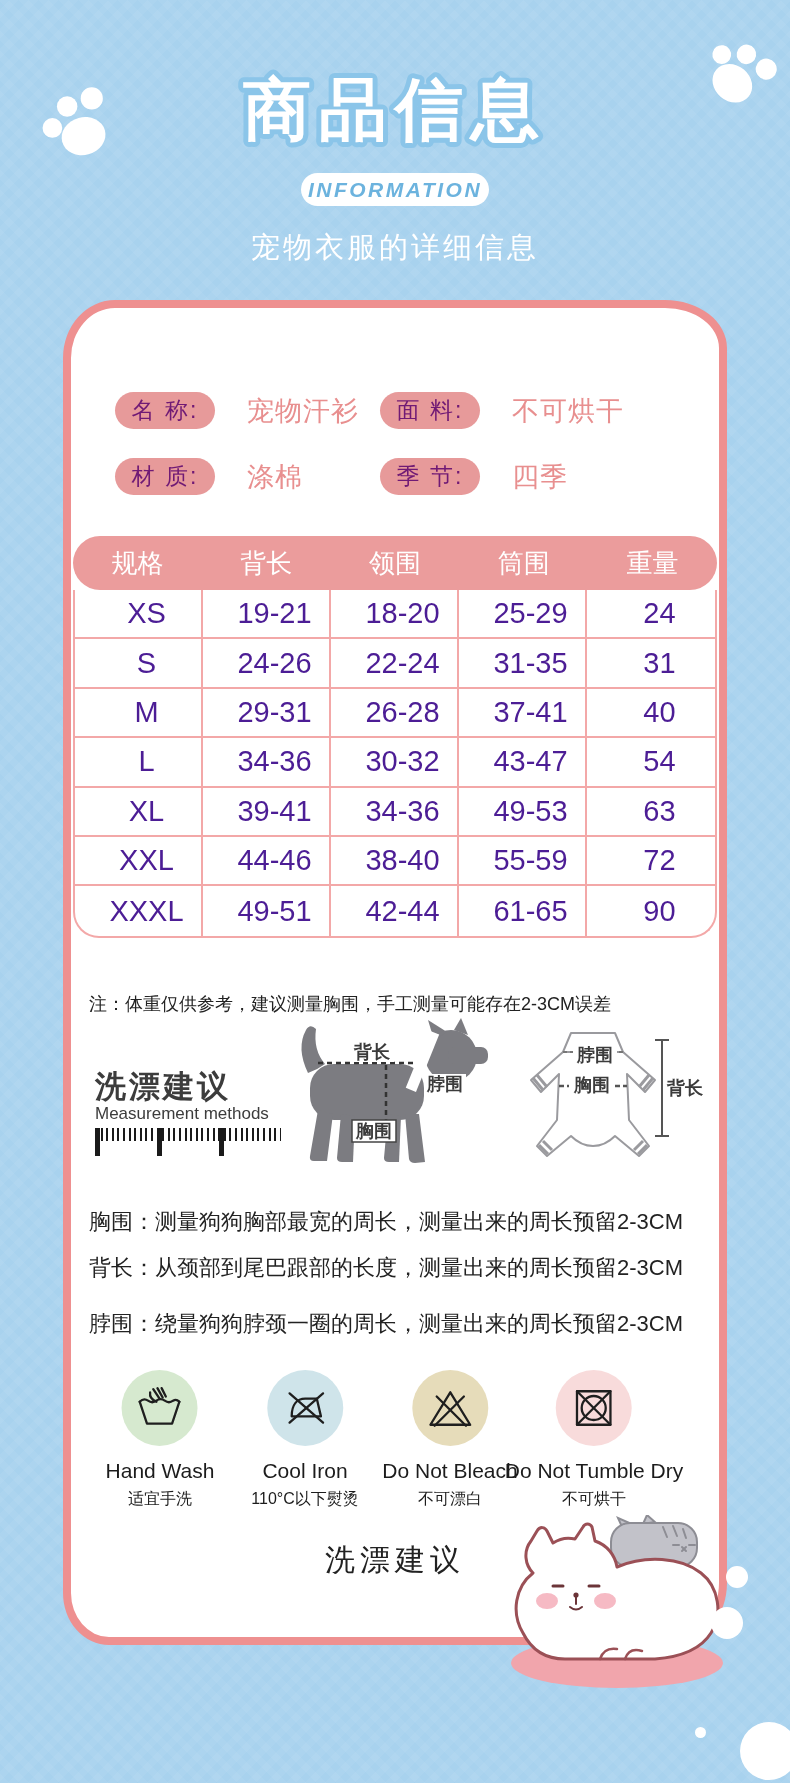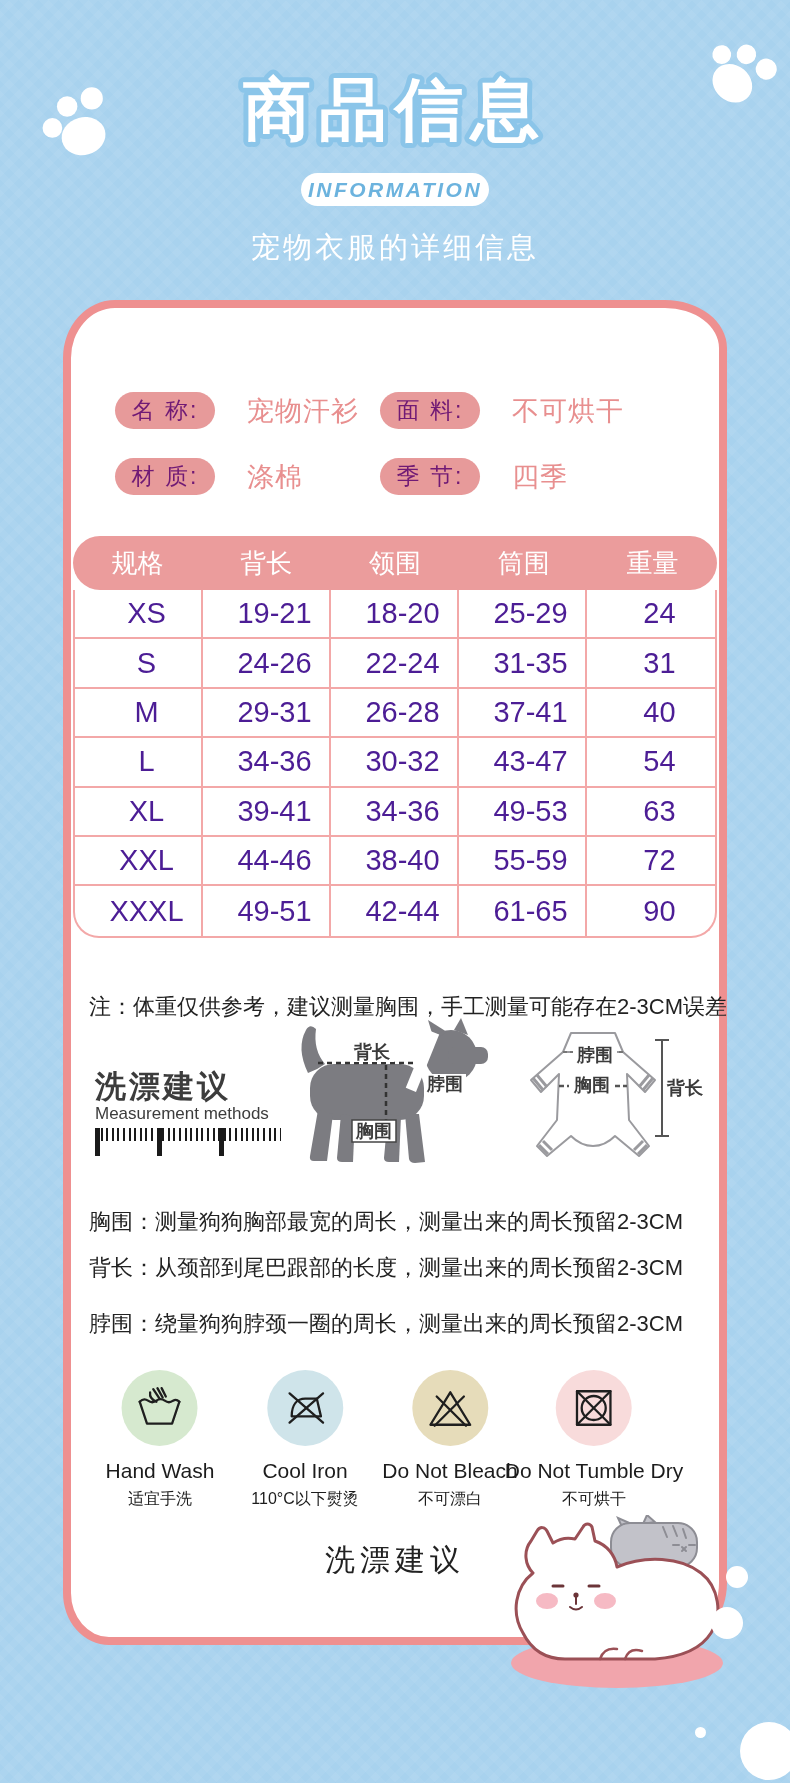--- a/index.html
+++ b/index.html
@@ -57,21 +57,21 @@
   }
   .td{
     display:flex; align-items:center; justify-content:center;
     font-size:29px; color:#4c1d95;
     border-right:2px solid #f3a8a8; border-bottom:2px solid #f3a8a8;padding-left:17px;
   }
   .td:nth-child(5n){border-right:none;}
   .td:nth-last-child(-n+5){border-bottom:none;}
   .note{
     position:absolute; left:18px; top:684px; width:616px;
-    font-size:22px; color:#222; white-space:nowrap;
+    font-size:18px; color:#222; white-space:nowrap;
   }
   
   .m-title{position:absolute; left:24px; top:758px; font-size:31px; font-weight:bold; color:#3c3c3c; letter-spacing:3px;}
   .m-sub{position:absolute; left:24px; top:796px; font-size:17px; color:#3c3c3c;}
   .ruler{position:absolute; left:24px; top:820px; width:186px; height:28px;}
   .ruler::before{
     content:""; position:absolute; left:0; top:0; width:100%; height:13px;
     background:repeating-linear-gradient(90deg,#1a1a1a 0 2px, rgba(0,0,0,0) 2px 5.6px);
   }
   .ruler .bar{position:absolute; top:0; width:5px; height:28px; background:#1a1a1a;}

